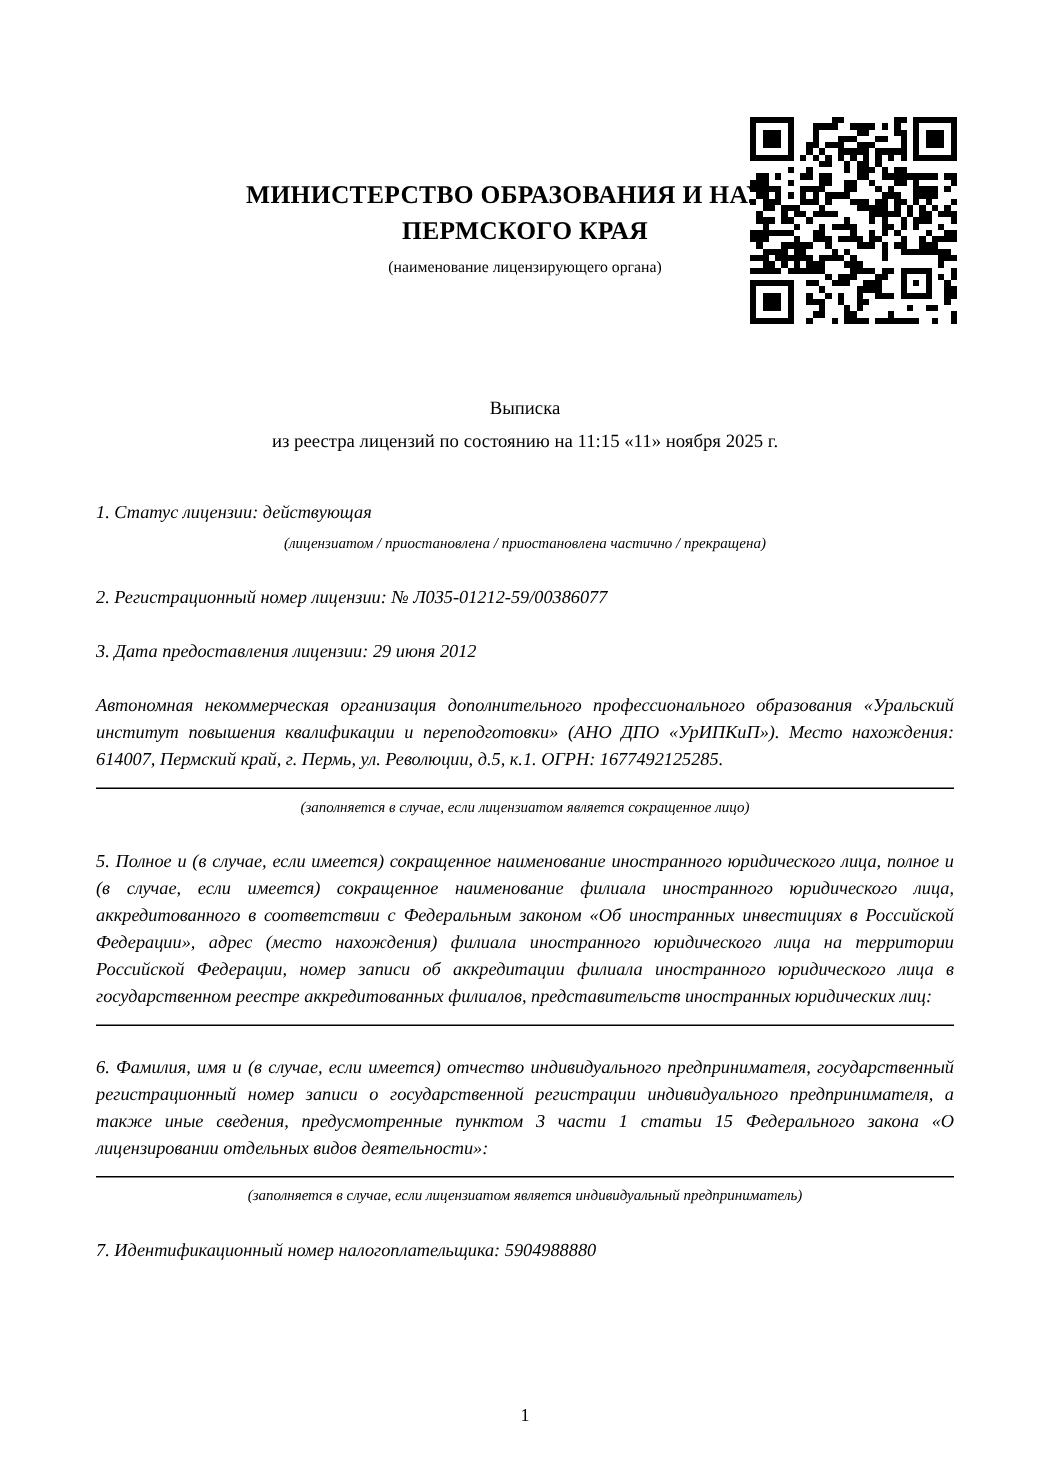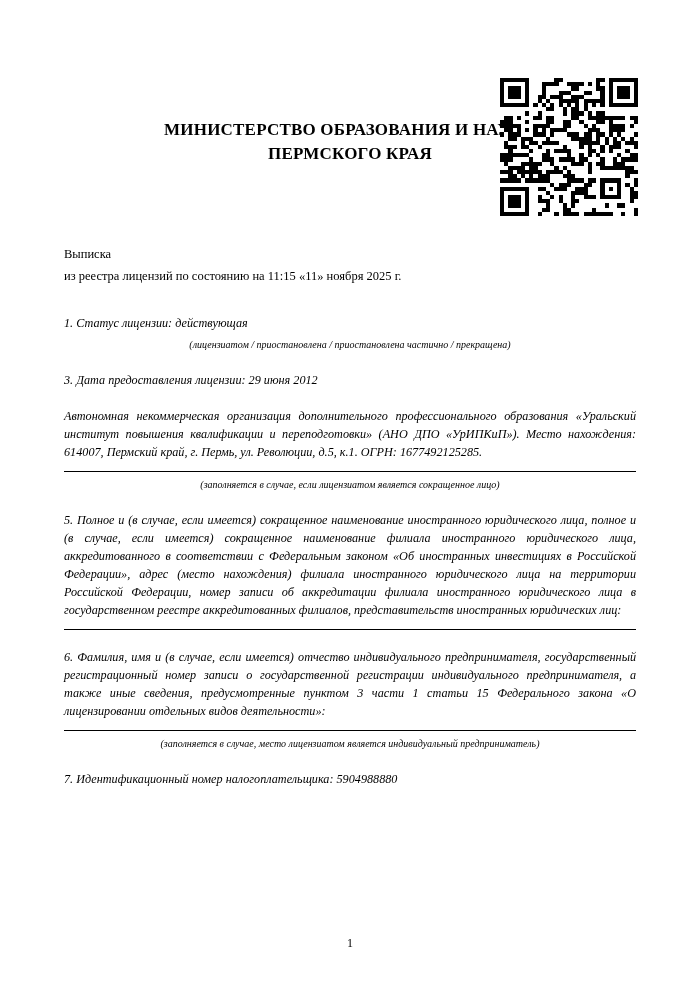--- a/index.html
+++ b/index.html
@@ -51,21 +51,21 @@
   }
   .org-caption {
     font-size: 10.5px;
     margin-top: 7px;
     text-align: center;
   }
 
   
   .doc-title {
     margin-top: 78px;
-    text-align: left;
+    text-align: center;
     font-size: 12.5px;
     line-height: 1.75;
   }
 
   
   .items {
     margin-top: 26px;
     font-style: italic;
   }
   .item {
@@ -628,54 +628,58 @@
           <rect x="25" y="32" width="1" height="1"></rect>
           <rect x="26" y="32" width="1" height="1"></rect>
           <rect x="29" y="32" width="1" height="1"></rect>
           <rect x="32" y="32" width="1" height="1"></rect>
         </g>
     </svg>
   </div>
 
   <div class="header">
     <div class="org-title">МИНИСТЕРСТВО ОБРАЗОВАНИЯ И НАУКИ ПЕРМСКОГО КРАЯ</div>
+    <div class="org-caption">(наименование лицензирующего органа)</div>
   </div>
 
   <div class="doc-title">
     <div>Выписка</div>
     <div>из реестра лицензий по состоянию на 11:15 «11» ноября 2025 г.</div>
   </div>
 
   <div class="items">
 
     <div class="item">
       <p>1. Статус лицензии: действующая</p>
       <div class="sub-caption">(лицензиатом / приостановлена / приостановлена частично / прекращена)</div>
     </div>
 
+    <div class="item">
+      <p>2. Регистрационный номер лицензии: № Л035-01212-59/00386077</p>
+    </div>
 
     <div class="item">
       <p>3. Дата предоставления лицензии: 29 июня 2012</p>
     </div>
 
     <div class="item">
       <p class="cont">Автономная некоммерческая организация дополнительного профессионального образования «Уральский институт повышения квалификации и переподготовки» (АНО ДПО «УрИПКиП»). Место нахождения: 614007, Пермский край, г. Пермь, ул. Революции, д.5, к.1. ОГРН: 1677492125285.</p>
       <hr class="rule">
       <div class="sub-caption">(заполняется в случае, если лицензиатом является сокращенное лицо)</div>
     </div>
 
     <div class="item">
       <p>5. Полное и (в случае, если имеется) сокращенное наименование иностранного юридического лица, полное и (в случае, если имеется) сокращенное наименование филиала иностранного юридического лица, аккредитованного в соответствии с Федеральным законом «Об иностранных инвестициях в Российской Федерации», адрес (место нахождения) филиала иностранного юридического лица на территории Российской Федерации, номер записи об аккредитации филиала иностранного юридического лица в государственном реестре аккредитованных филиалов, представительств иностранных юридических лиц:</p>
       <hr class="rule">
     </div>
 
     <div class="item">
       <p>6. Фамилия, имя и (в случае, если имеется) отчество индивидуального предпринимателя, государственный регистрационный номер записи о государственной регистрации индивидуального предпринимателя, а также иные сведения, предусмотренные пунктом 3 части 1 статьи 15 Федерального закона «О лицензировании отдельных видов деятельности»:</p>
       <hr class="rule">
-      <div class="sub-caption">(заполняется в случае, место лицензиатом является индивидуальный предприниматель)</div>
+      <div class="sub-caption">(заполняется в случае, если лицензиатом является индивидуальный предприниматель)</div>
     </div>
 
     <div class="item">
       <p>7. Идентификационный номер налогоплательщика: 5904988880</p>
     </div>
 
   </div>
 
   <div class="page-number">1</div>
 </div>

